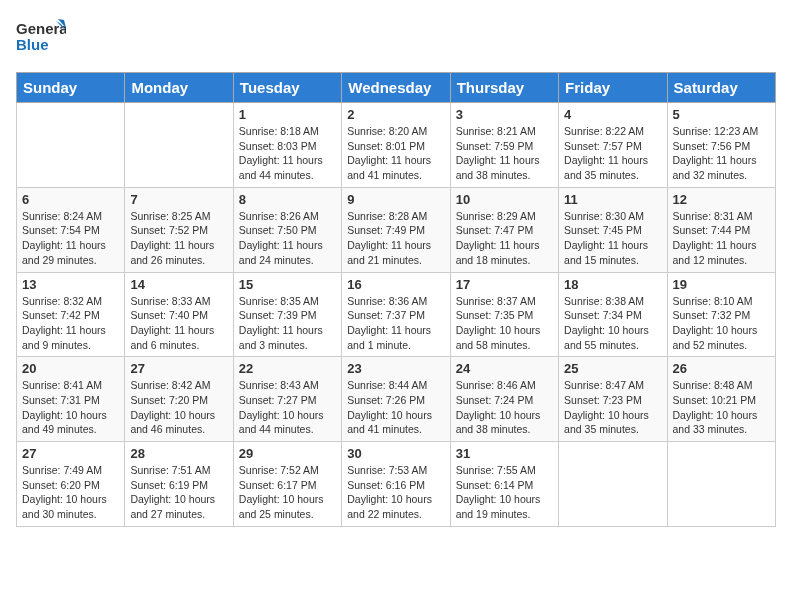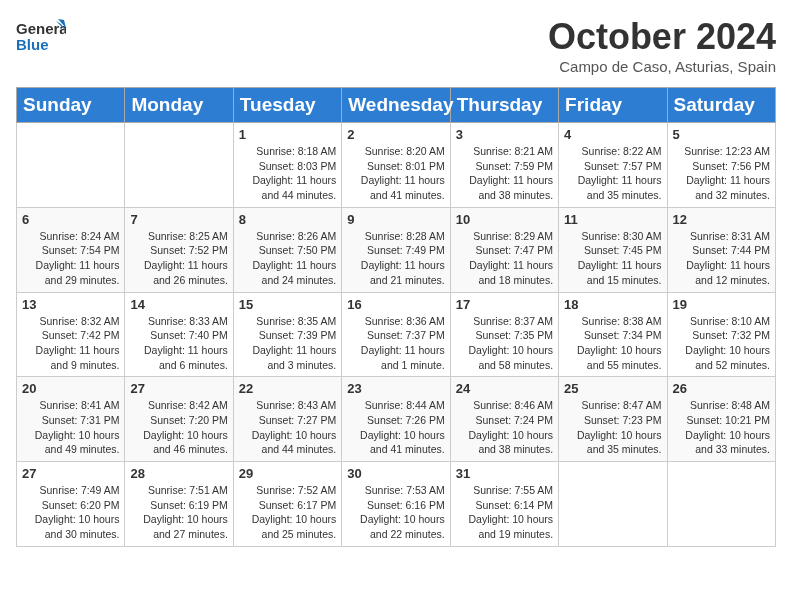--- a/index.html
+++ b/index.html
@@ -36,21 +36,21 @@
     table {
       width: 100%;
       border-collapse: collapse;
       table-layout: fixed;
     }
     thead tr th {
       background-color: #2d7dd2;
       color: #fff;
       text-align: left;
       padding: 6px 6px;
-      font-size: 19px;
+      font-size: 15px;
       font-weight: bold;
       border: 1px solid #aaa;
     }
     tbody tr td {
       border: 1px solid #ccc;
       vertical-align: top;
       padding: 4px 5px;
       font-size: 11px;
       color: #333;
       height: 80px;
@@ -65,41 +65,36 @@
       font-size: 13px;
       font-weight: bold;
       color: #333;
       display: block;
       margin-bottom: 2px;
     }
     .day-info {
       font-size: 10.5px;
       line-height: 1.4;
       color: #333;
-      text-align: right;
     }
   </style>
 </head>
 <body>
 
 <div class="header-section">
   <div class="logo">
     <div>
       <svg width="50" height="40" viewBox="0 0 50 40">
         <text x="0" y="18" font-size="15" font-weight="bold" fill="#333">General</text>
         <text x="0" y="34" font-size="15" font-weight="bold" fill="#1a6fbd">Blue</text>
         <polygon points="40,5 50,15 45,8" fill="#1a6fbd"></polygon>
         <polygon points="42,3 50,12 48,4" fill="#1a6fbd"></polygon>
       </svg>
     </div>
   </div>
-  <div class="title-section">
-    <div class="month-title">October 2024</div>
-    <div class="location-title">Campo de Caso, Asturias, Spain</div>
-  </div>
 </div>
 
 <table>
   <thead>
     <tr>
     <th>Sunday</th>
         <th>Monday</th>
         <th>Tuesday</th>
         <th>Wednesday</th>
         <th>Thursday</th>

